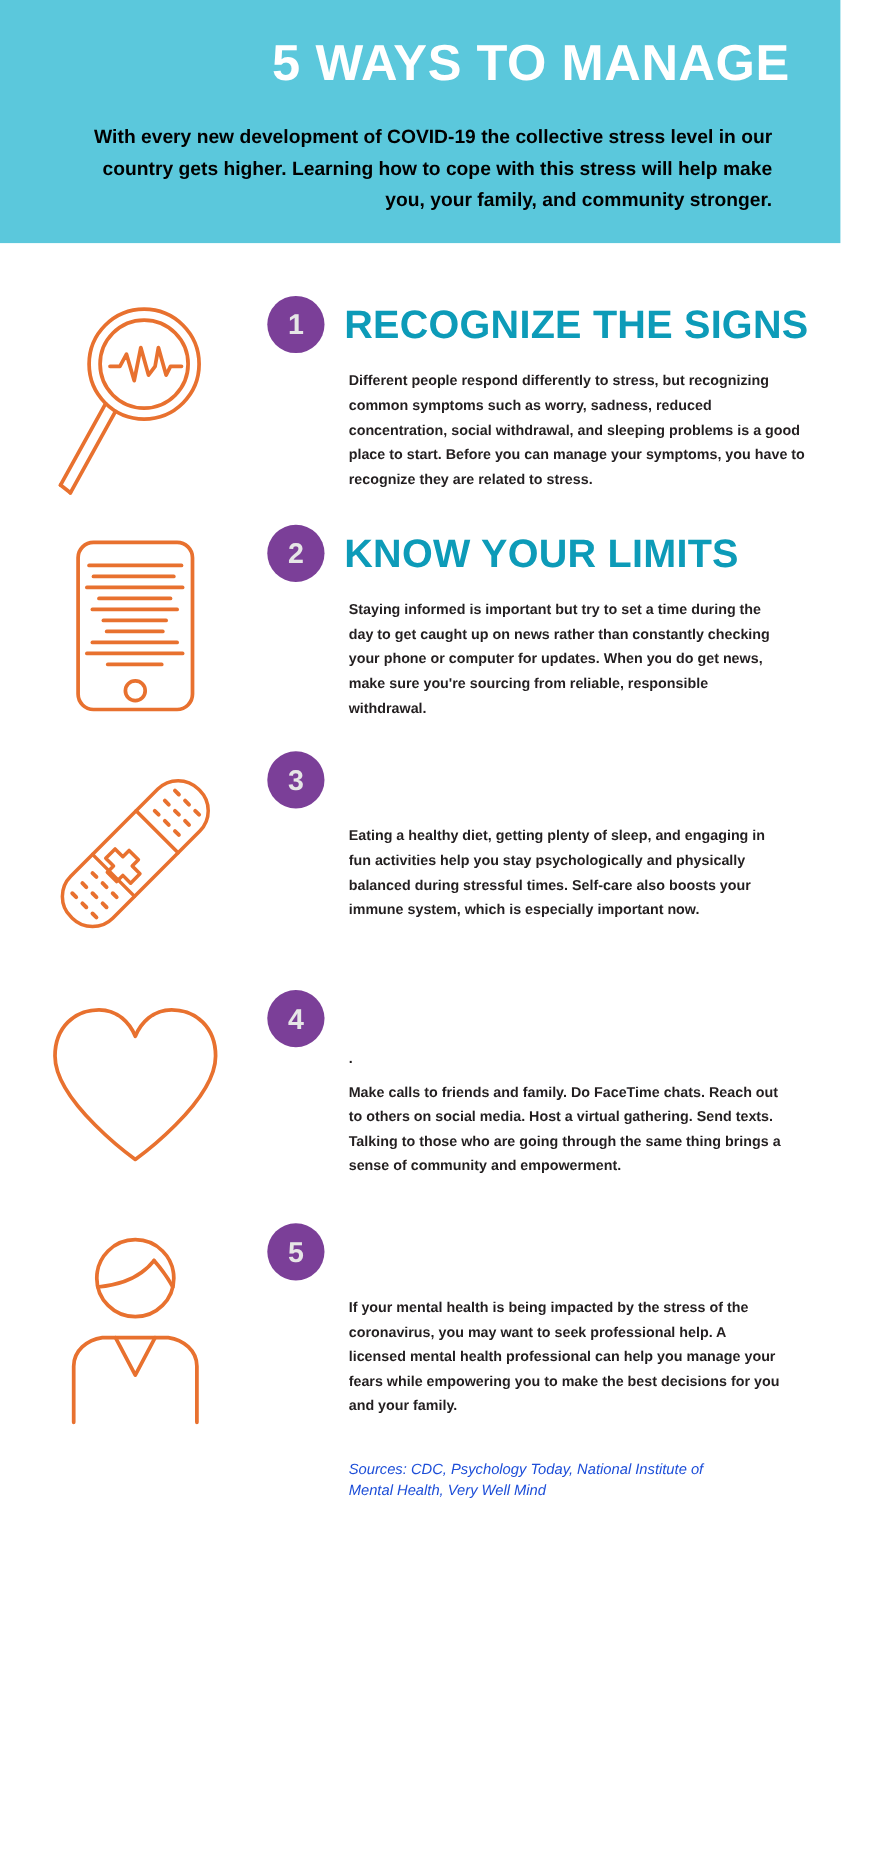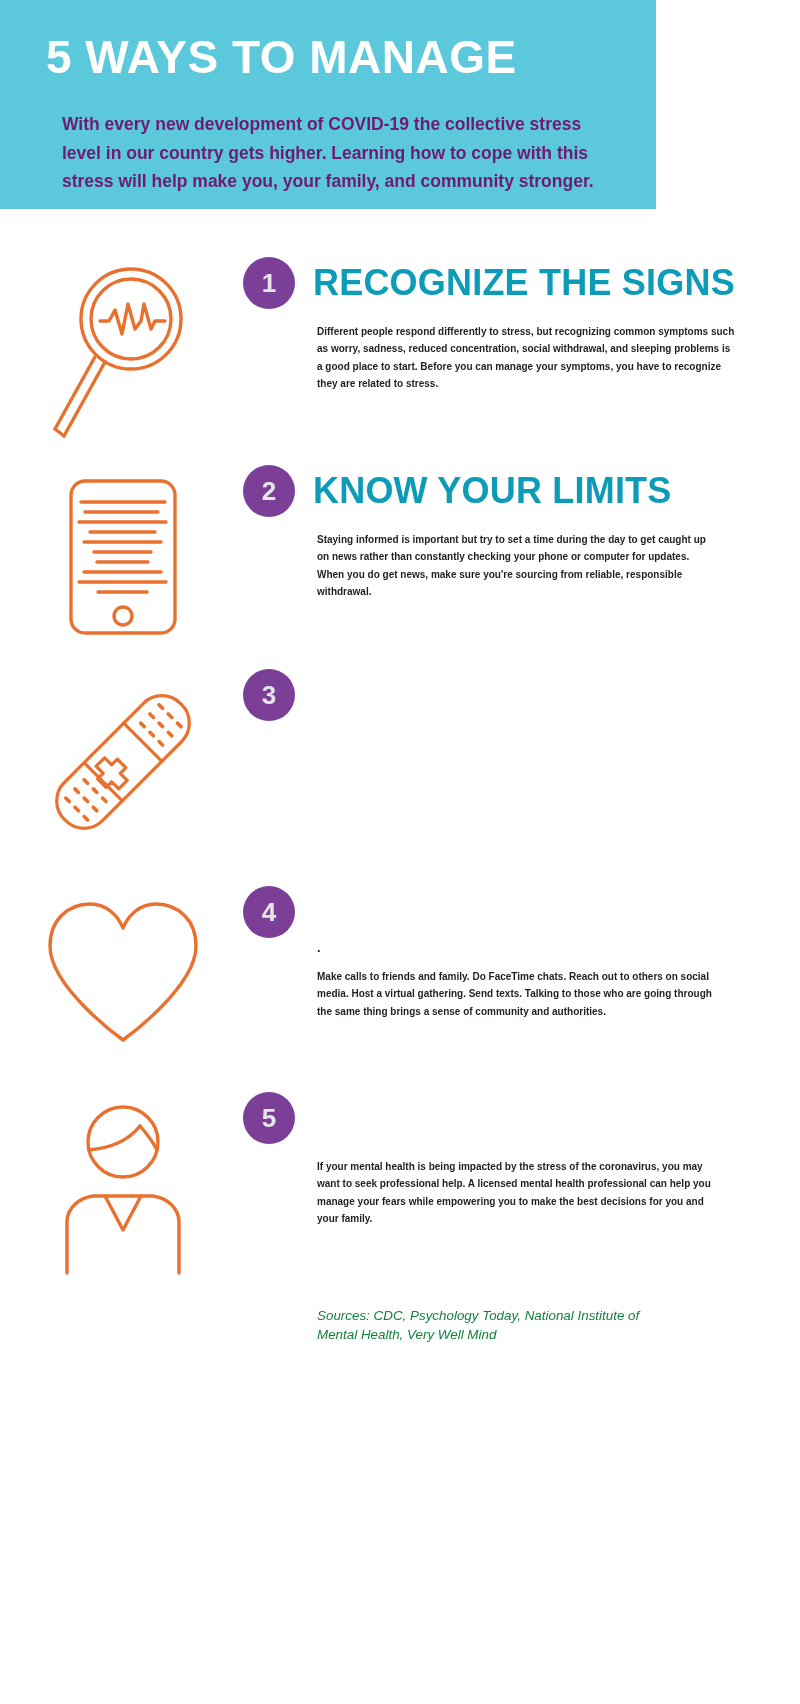--- a/index.html
+++ b/index.html
@@ -6,35 +6,35 @@
   html, body {
     width: 800px;
     background: #ffffff;
     font-family: "Liberation Sans", sans-serif;
   }
   body { width: 800px; height: 1704px; overflow: hidden; position: relative; }
 
   
   .header {
     background: #5BC8DC;
-    width: 656px;
-    padding: 30px 40px 14px 40px;
-    text-align: left;
+    width: 764px;
+    padding: 30px 40px 26px 40px;
+    text-align: right;
   }
   .header-title {
     color: #ffffff;
     font-size: 46px;
     font-weight: bold;
     line-height: 1.18;
     letter-spacing: 0.5px;
     text-transform: uppercase;
     padding: 0 6px;
   }
   .header-sub {
-    color: #701a75;
+    color: #000000;
     font-size: 17.5px;
     font-weight: bold;
     line-height: 1.62;
     margin-top: 26px;
     padding: 0 22px;
   }
 
   
   .content { padding: 0; }
 
@@ -82,21 +82,21 @@
   .tip-title {
     color: #0D9BB8;
     font-size: 36px;
     font-weight: bold;
     letter-spacing: 0.2px;
     text-transform: uppercase;
     white-space: nowrap;
   }
   .tip-body {
     color: #231F20;
-    font-size: 10px;
+    font-size: 13px;
     font-weight: bold;
     line-height: 1.72;
     margin-top: 14px;
     margin-left: 72px;
   }
   .tip-dot {
     color: #231F20;
     font-size: 13px;
     font-weight: bold;
     margin-left: 72px;
@@ -108,21 +108,21 @@
   
   .tip-1 { margin-top: 48px; }
   .tip-2 { margin-top: 22px; }
   .tip-3 { margin-top: 28px; }
   .tip-4 { margin-top: 36px; }
   .tip-5 { margin-top: 40px; }
 
   .icon-svg { display: block; }
 
   .sources {
-    color: #15803d;
+    color: #1d4ed8;
     font-size: 13.4px;
     font-style: italic;
     line-height: 1.42;
     margin-left: 317px;
     margin-top: 28px;
     padding-right: 120px;
     font-family: "Liberation Sans", sans-serif;
   }
 </style>
 </head>
@@ -222,39 +222,40 @@
                 <line x1="50" y1="98" x2="50" y2="103"></line>
               </g>
             </g>
           </svg>
         </span>
       </div>
       <div class="text-col">
         <div class="head-row">
           <div class="num-badge">3</div>
         </div>
+        <div class="tip-body">Eating a healthy diet, getting plenty of sleep, and engaging in fun activities help you stay psychologically and physically balanced during stressful times. Self-care also boosts your immune system, which is especially important now.</div>
       </div>
     </div>
   </div>
 
   <div class="tip tip-4">
     <div class="tip-inner">
       <div class="icon-col">
         <span>
           <svg class="icon-svg" width="170" height="160" viewBox="0 0 170 160" fill="none" stroke="#E8712F" stroke-width="3.4" stroke-linecap="round" stroke-linejoin="round">
             <path d="M85 148 C 85 148, 12 96, 12 54 C 12 28, 30 12, 52 12 C 69 12, 80 24, 85 36 C 90 24, 101 12, 118 12 C 140 12, 158 28, 158 54 C 158 96, 85 148, 85 148 Z"></path>
           </svg>
         </span>
       </div>
       <div class="text-col">
         <div class="head-row">
           <div class="num-badge">4</div>
         </div>
         <div class="tip-dot">.</div>
-        <div class="tip-body">Make calls to friends and family. Do FaceTime chats. Reach out to others on social media. Host a virtual gathering. Send texts. Talking to those who are going through the same thing brings a sense of community and authorities.</div>
+        <div class="tip-body">Make calls to friends and family. Do FaceTime chats. Reach out to others on social media. Host a virtual gathering. Send texts. Talking to those who are going through the same thing brings a sense of community and empowerment.</div>
       </div>
     </div>
   </div>
 
   <div class="tip tip-5">
     <div class="tip-inner">
       <div class="icon-col">
         <span>
           <svg class="icon-svg" width="160" height="180" viewBox="0 0 160 180" fill="none" stroke="#E8712F" stroke-width="3.4" stroke-linecap="round" stroke-linejoin="round">
             <circle cx="80" cy="44" r="35"></circle>

